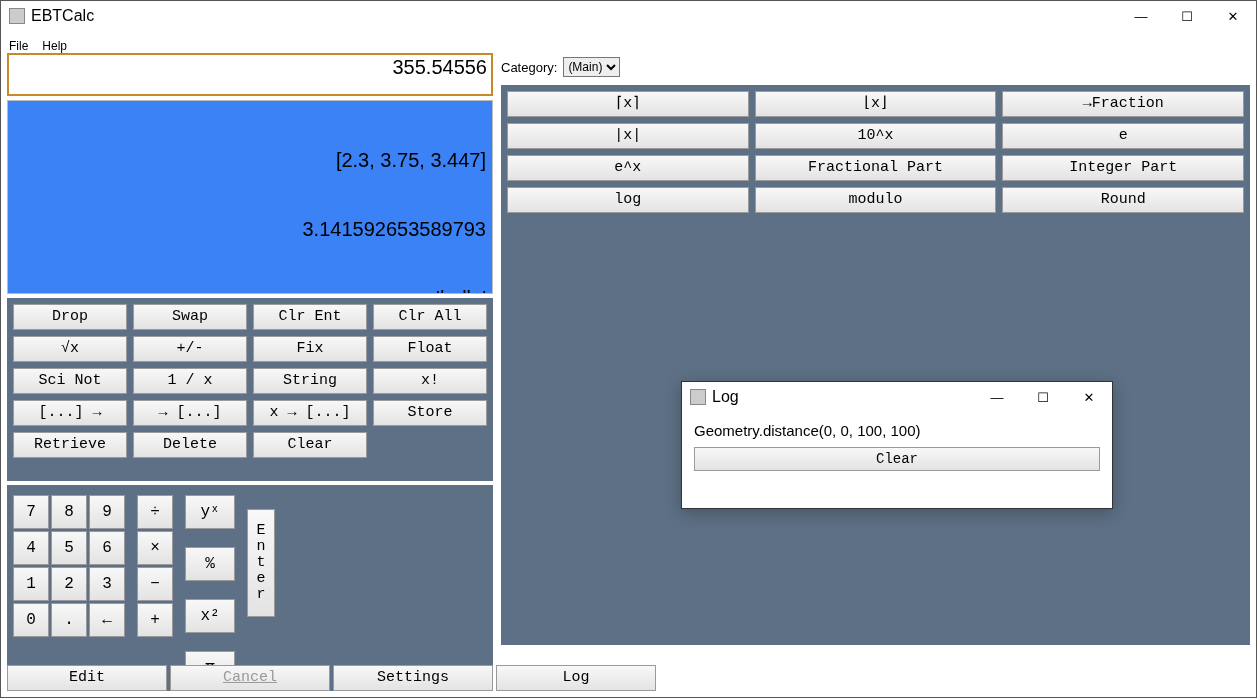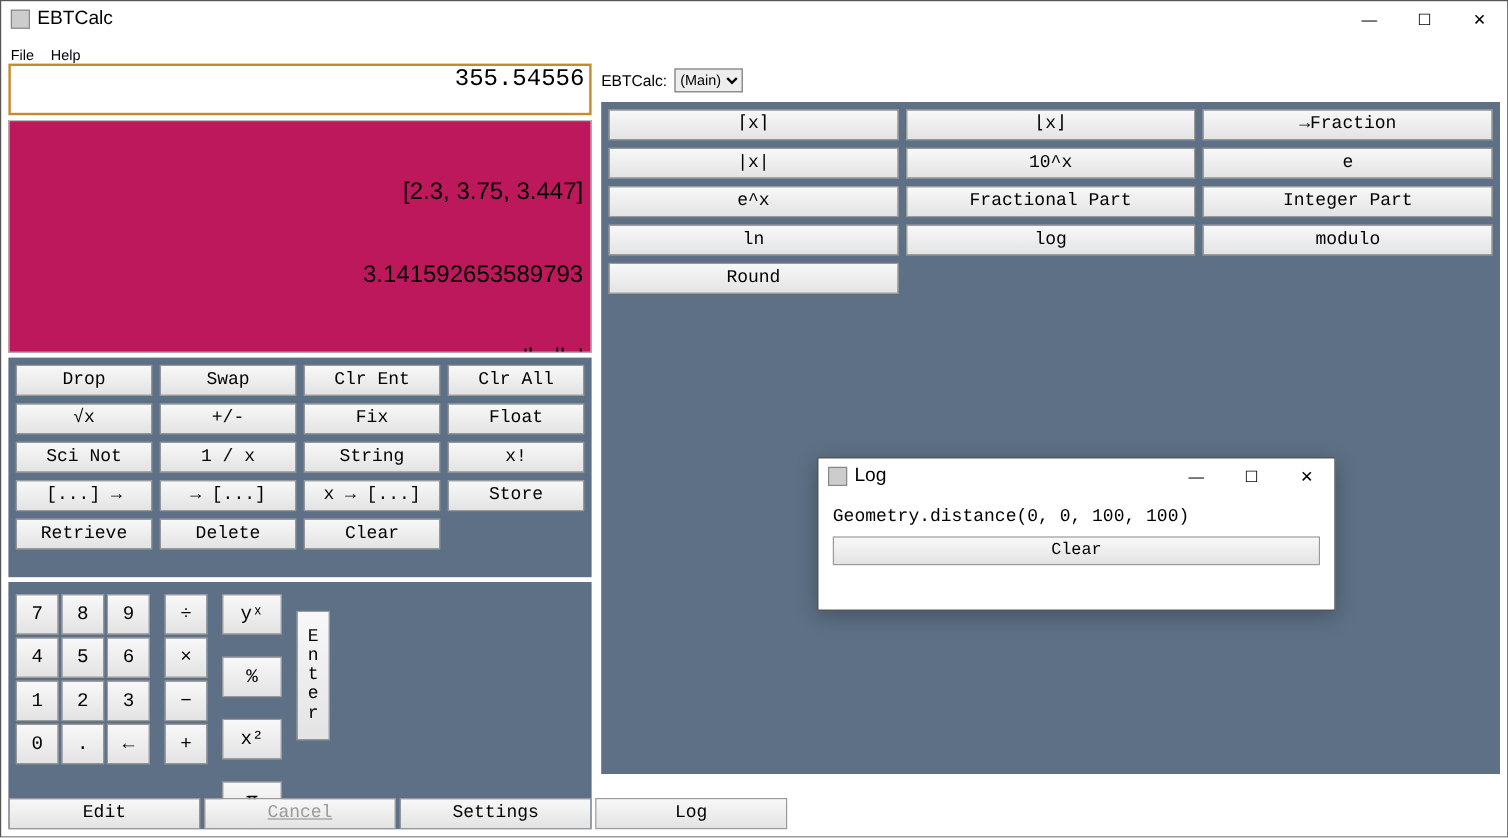--- a/index.html
+++ b/index.html
@@ -7,40 +7,40 @@
   .window { width: 1257px; height: 698px; border: 1px solid #555; position: relative; background: #fff; }
   .titlebar { height: 30px; display: flex; align-items: center; padding: 0 0 0 8px; }
   .titlebar .icon { width: 16px; height: 16px; background: #ccc; margin-right: 6px; border:1px solid #888; }
   .titlebar .title { flex: 1; font-size: 16px; }
   .titlebar .winbtns { display: flex; }
   .titlebar .winbtn { width: 46px; height: 30px; display:flex; align-items:center; justify-content:center; font-size:13px; }
   .menubar { height: 22px; display:flex; align-items:flex-end; padding-left:8px; gap:14px; font-size:12px; }
   .content { position:absolute; top:52px; left:6px; right:6px; bottom:6px; display:flex; gap:8px; }
   .leftpane { width: 486px; display:flex; flex-direction:column; gap:4px; }
   .rightpane { flex:1; display:flex; flex-direction:column; gap:4px; }
-  .inputbox { height:44px; border:2px solid #c78a28; background:#fff; font-family:Liberation Mono, monospace; font-size:20px; text-align:right; padding:0 4px; line-height:24px; }
-  .stackbox { height:200px; background:#be185d; border:1px solid #bbb; font-family:"Consolas","Courier New",monospace; font-size:20px; text-align:right; padding:2px 6px; line-height:23px; white-space:pre; overflow:hidden; }
+  .inputbox { height:44px; border:2px solid #c78a28; background:#fff; font-family:Liberation Sans, sans-serif; font-size:20px; text-align:right; padding:0 4px; line-height:24px; }
+  .stackbox { height:200px; background:#3b82f6; border:1px solid #bbb; font-family:"Consolas","Courier New",monospace; font-size:20px; text-align:right; padding:2px 6px; line-height:23px; white-space:pre; overflow:hidden; }
   .catrow { height:28px; display:flex; align-items:center; gap:6px; font-size:13px; }
   .catrow select { font-size:12px; border:1px solid #777; background:#eee; height:20px; }
   .panel { background:#5d7085; padding:6px; }
   .funcgrid { display:grid; grid-template-columns: repeat(3,1fr); gap:6px; }
   .fnbtn, .btn { background: linear-gradient(#f8f8f8,#e3e3e3); border:1px solid #9a9a9a; font-family:"Consolas","Courier New",monospace; font-size:15px; text-align:center; height:26px; line-height:24px; cursor:pointer; }
   .opsgrid { display:grid; grid-template-columns: repeat(4,1fr); gap:6px; }
   .numarea { display:flex; gap:12px; margin-top:4px; }
   .numpad { display:grid; grid-template-columns: repeat(3,36px); grid-auto-rows:34px; gap:2px; }
   .opcol { display:grid; grid-template-columns: 36px; grid-auto-rows:34px; gap:2px; }
   .opcol2 { display:grid; grid-template-columns: 50px; grid-auto-rows:34px; gap:18px; }
   .enterbtn { width:28px; height:108px; margin-top:14px; background: linear-gradient(#f8f8f8,#e3e3e3); border:1px solid #9a9a9a; font-family:"Consolas","Courier New",monospace; font-size:15px; display:flex; align-items:center; justify-content:center; writing-mode:horizontal-tb; text-align:center; line-height:16px; white-space:pre; cursor:pointer;}
   .numbtn { background: linear-gradient(#f8f8f8,#e3e3e3); border:1px solid #9a9a9a; font-family:"Consolas","Courier New",monospace; font-size:16px; cursor:pointer;}
   .bottombar { position:absolute; bottom:6px; left:6px; right:6px; height:26px; display:flex; gap:3px; }
   .bottombar .btn { flex:0 0 160px; }
   .btn.disabled { color:#9a9a9a;text-decoration:underline; }
   .logwin { position:absolute; left:680px; top:380px; width:432px; height:128px; background:#fff; border:1px solid #333; box-shadow:0 4px 16px rgba(0,0,0,.25); }
   .logwin .titlebar { height:30px; }
-  .logwin .body { padding:10px 12px 8px 12px; font-family:Liberation Mono, monospace; font-size:15px; }
+  .logwin .body { padding:10px 12px 8px 12px; font-family:Liberation Sans, sans-serif; font-size:15px; }
   .logwin .btns { display:flex; gap:8px; padding:0 12px; }
   .logwin .btns .btn { flex:1; height:24px; line-height:22px; font-size:14px; }
   .panel.left1 { height:188px; }
   .panel.left2 { flex:1; display:flex; flex-direction:column;}
   .panel.right1 { min-height:560px; }
 </style>
 </head>
 <body>
 
 <div class="window">
@@ -126,37 +126,36 @@
 n
 t
 e
 r</div>
         </div>
       </div>
     </div>
 
     <div class="rightpane">
       <div class="catrow">
-        <span>EBTCalc:</span>
+        <span>Category:</span>
         <select>
           <option>(Main)</option>
         </select>
       </div>
       <div class="panel right1">
         <div class="funcgrid">
           <div class="fnbtn">⌈x⌉</div>
           <div class="fnbtn">⌊x⌋</div>
           <div class="fnbtn">→Fraction</div>
           <div class="fnbtn">|x|</div>
           <div class="fnbtn">10^x</div>
           <div class="fnbtn">e</div>
           <div class="fnbtn">e^x</div>
           <div class="fnbtn">Fractional Part</div>
           <div class="fnbtn">Integer Part</div>
-          <div class="fnbtn">ln</div>
           <div class="fnbtn">log</div>
           <div class="fnbtn">modulo</div>
           <div class="fnbtn">Round</div>
         </div>
       </div>
     </div>
   </div>
 
   <div class="bottombar">
     <div class="btn">Edit</div>

